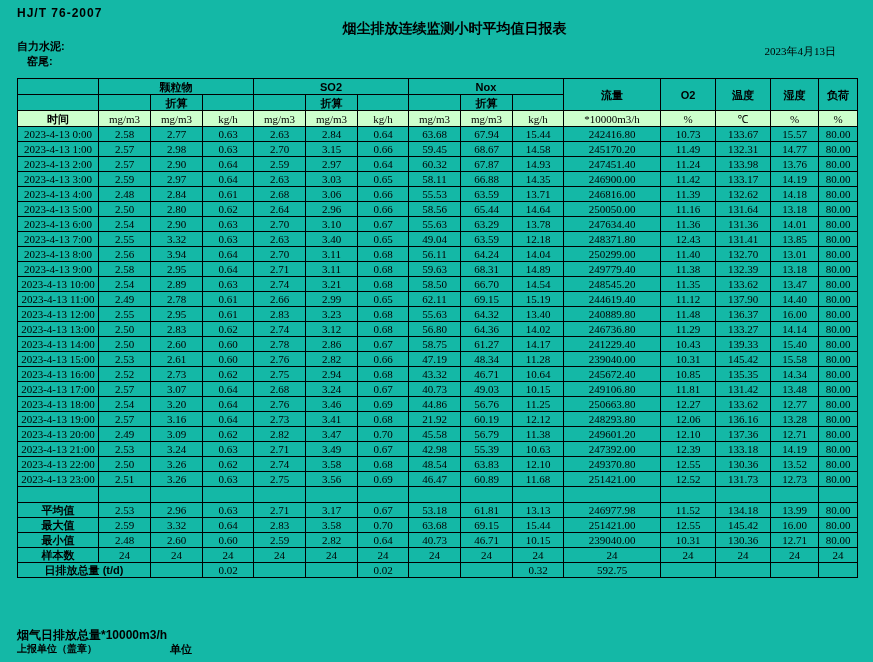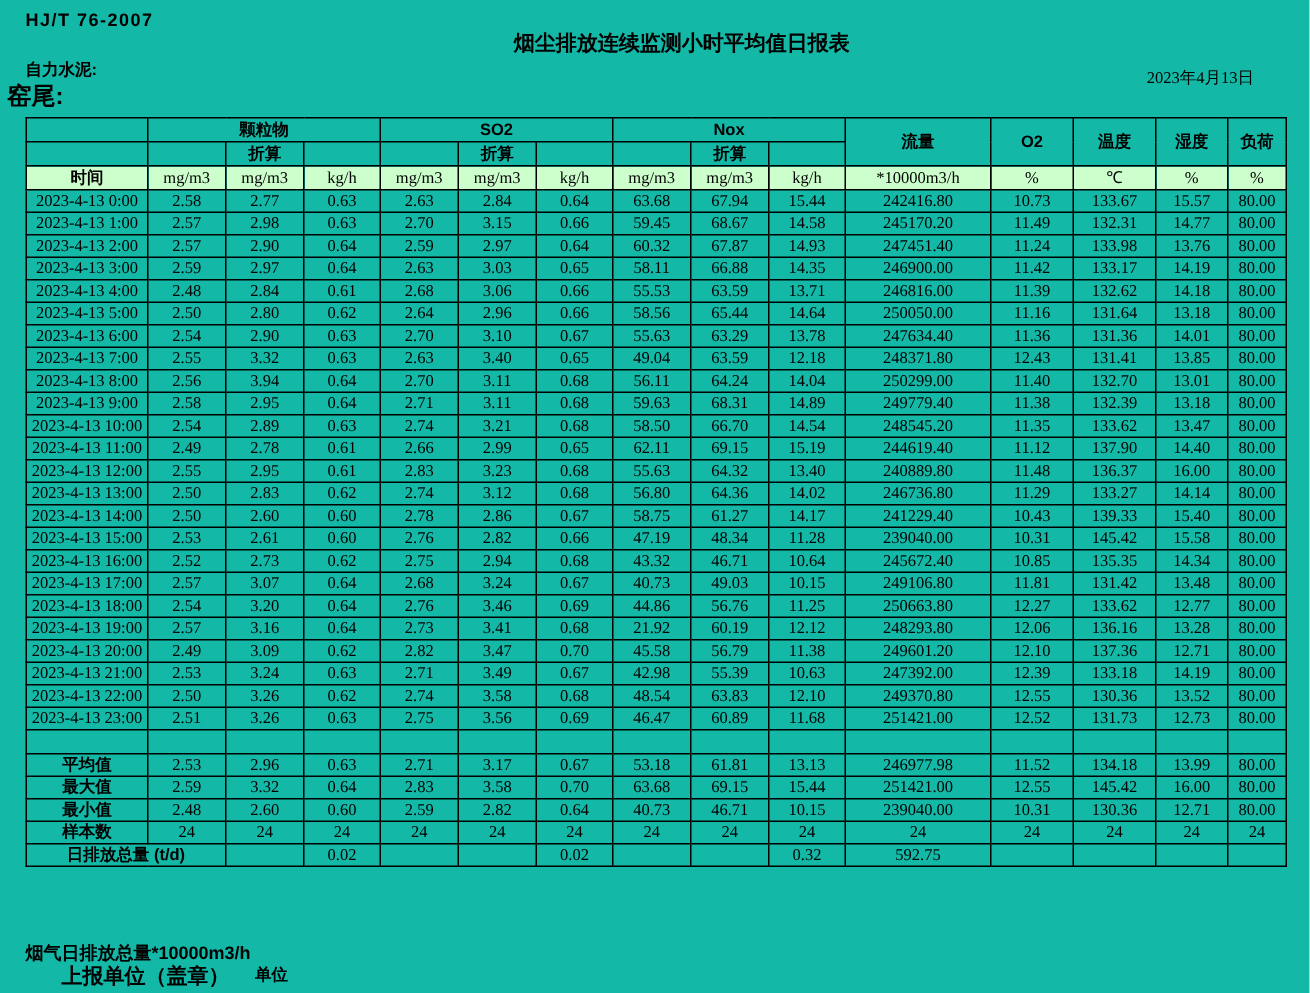--- a/index.html
+++ b/index.html
@@ -7,21 +7,21 @@
   .page {
     position: relative; width: 873px; height: 662px;
     background: #14b8a6; color:#000;
     font-family: "Liberation Sans", sans-serif;
     overflow: hidden;
     text-decoration: underline;
   }
   .standard { position:absolute; left:17px; top:6px; font-weight:bold; font-size:12px; letter-spacing:1px; }
   .title { position:absolute; left:0; top:20px; width:100%; text-align:center; font-weight:bold; font-size:14px;padding-left:36px; }
   .company { position:absolute; left:17px; top:39px; font-weight:bold; font-size:11px;text-align:center; }
-  .location { position:absolute; left:5px; top:54px; font-weight:bold; font-size:16px; }
+  .location { position:absolute; left:27px; top:54px; font-weight:bold; font-size:11px; }
   .date { position:absolute; right:37px; top:44px; font-size:11px; font-family:"Liberation Serif", serif;margin-left:38px; }
 
   table.report {
     position:absolute; left:17px; top:78px;
     border-collapse: collapse; table-layout: fixed; padding-left: 12px;
   }
   table.report td {
     border:1px solid #000;
     height:15px; line-height:14px;
     padding:0; margin:0;
@@ -31,21 +31,21 @@
   table.report tr.hdr td { height:16px; }
   td.cn { font-weight:bold; font-family:"Liberation Sans", sans-serif; font-size:11px; }
   td.num { font-family:"Liberation Serif", serif; font-size:11px; }
   td.unit { font-family:"Liberation Serif", serif; font-size:11px; }
   tr.units td { background:#ccffcc; }
   td.low { vertical-align: bottom; }
   tr.spacer td { height:16px; }
   td.label-left { text-align:left; padding-left:4px; font-weight:bold; font-size:11px; }
 
   .foot-note { position:absolute; left:17px; top:627px; font-weight:bold; font-size:12px; }
-  .foot-report-unit { position:absolute; left:17px; top:642px; font-weight:bold; font-size:14px;margin-left:24px; }
+  .foot-report-unit { position:absolute; left:17px; top:642px; font-weight:bold; font-size:10px; }
   .foot-unit { position:absolute; left:170px; top:642px; font-weight:bold; font-size:11px; }
 </style>
 </head>
 <body>
 
 <div class="page">
 
   <div class="standard">HJ/T  76-2007</div>
   <div class="title">烟尘排放连续监测小时平均值日报表</div>
   <div class="company">自力水泥:</div>

